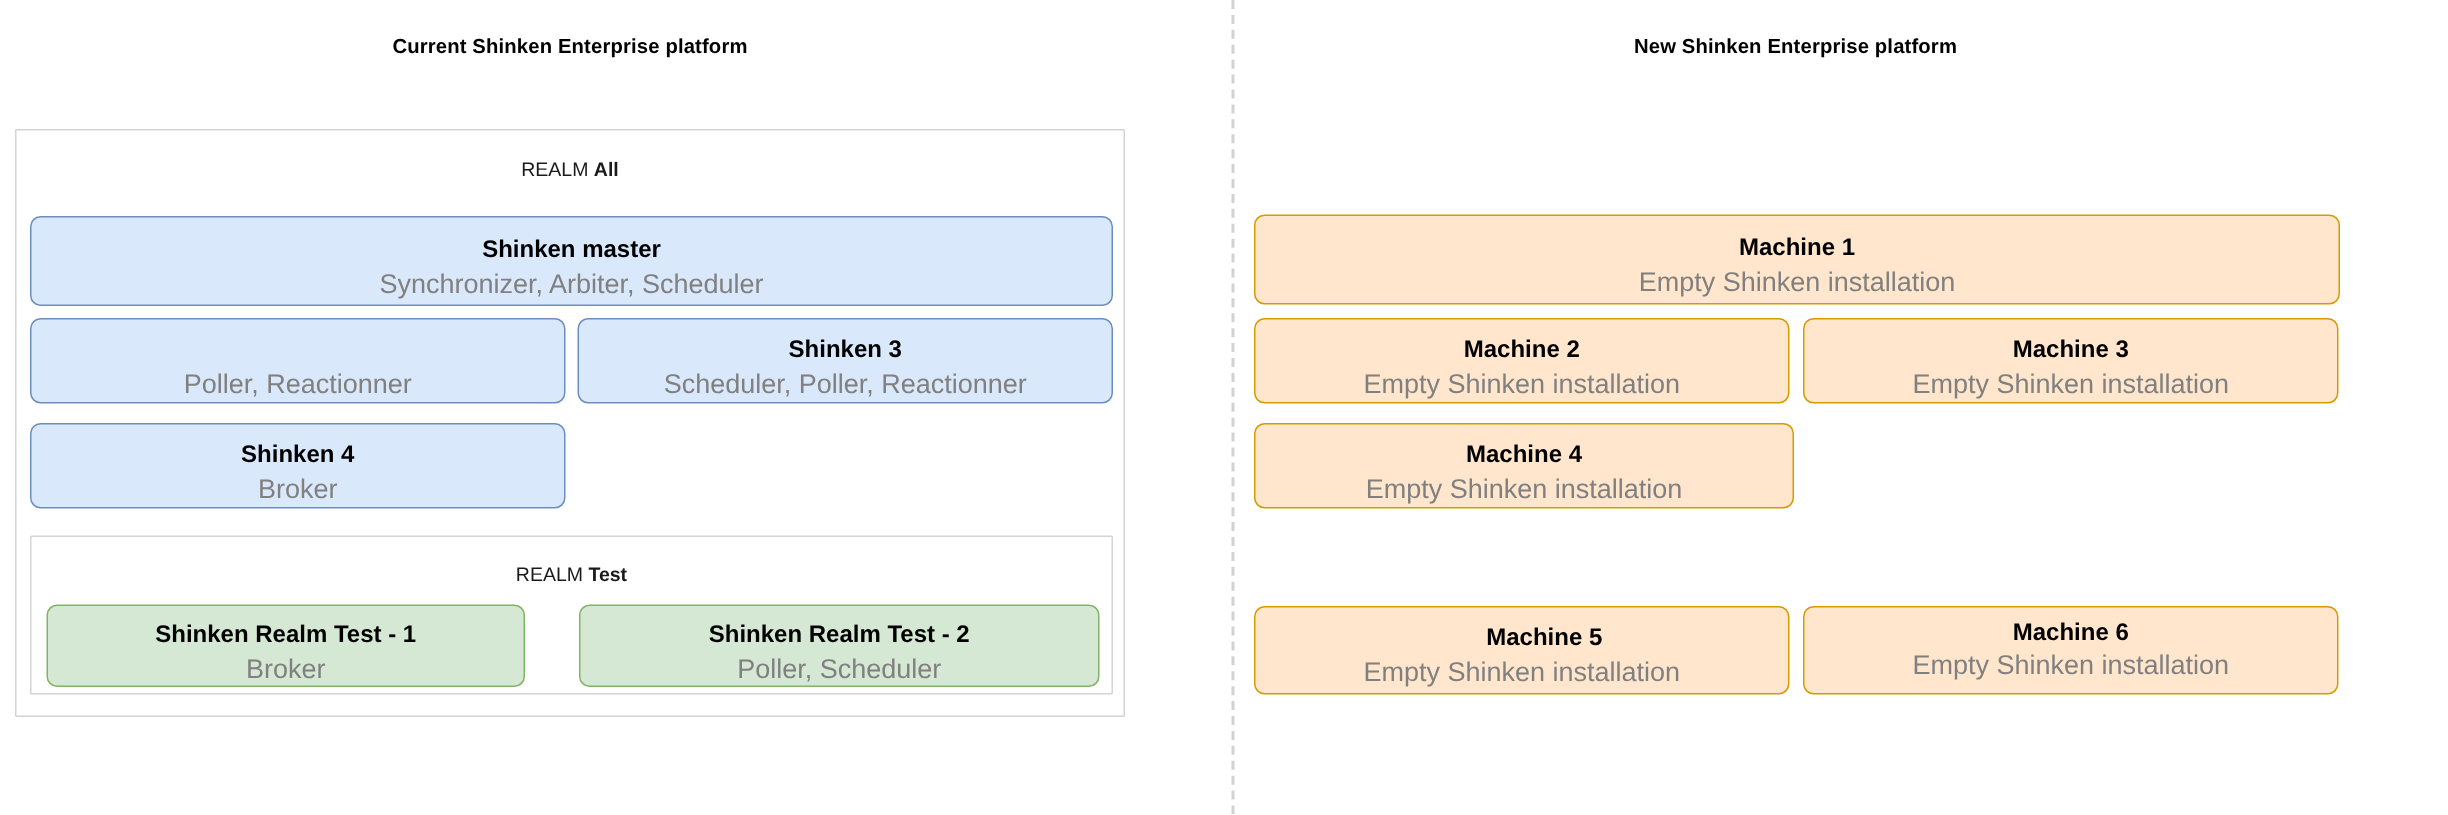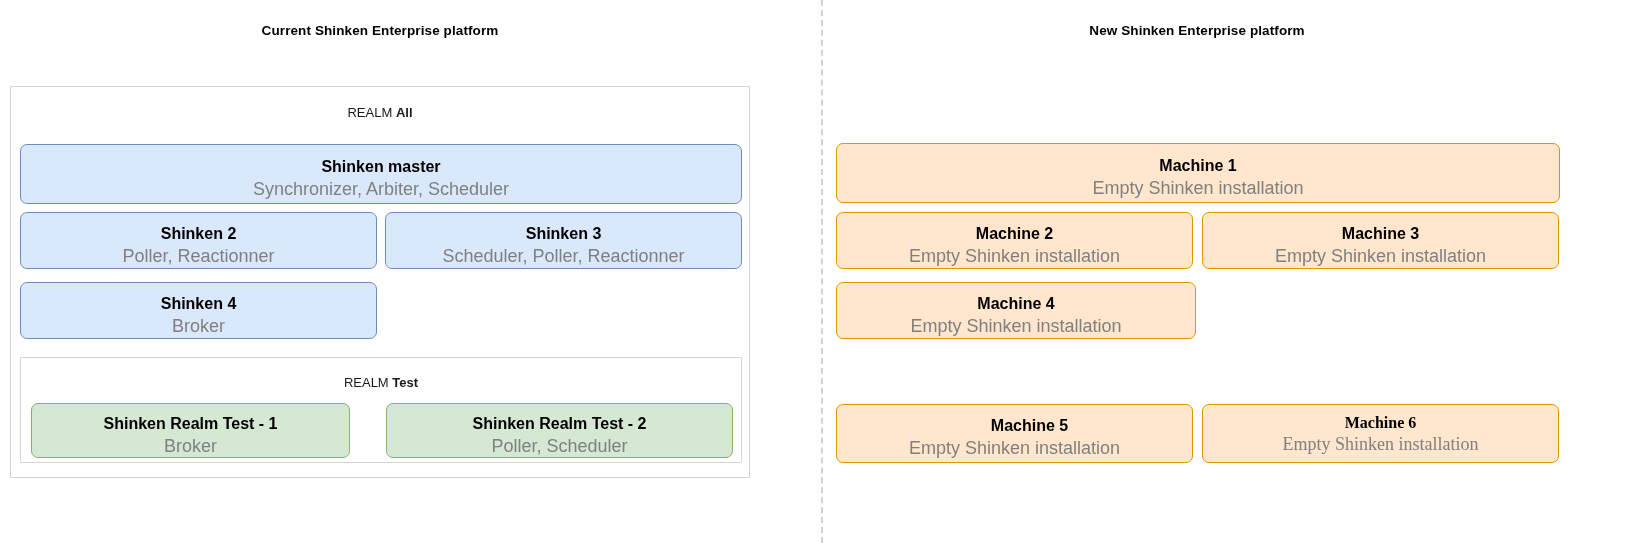--- a/index.html
+++ b/index.html
@@ -124,21 +124,20 @@
   <div class="realm" style="left:10px; top:86px; width:740px; height:392px;">
 
     <div class="realm-label" style="top:18px;"><span>REALM </span><b>All</b></div>
 
     <div class="node blue" style="left:9px; top:57px; width:722px; height:60px;">
       <div class="node-title" style="top:13px;">Shinken master</div>
       <div class="node-sub" style="top:34px;">Synchronizer, Arbiter, Scheduler</div>
     </div>
 
     <div class="node blue" style="left:9px; top:125px; width:357px; height:57px;">
-      <div class="node-title" style="top:12px;">Shinken 2</div>
       <div class="node-sub" style="top:33px;">Poller, Reactionner</div>
     </div>
 
     <div class="node blue" style="left:374px; top:125px; width:357px; height:57px;">
       <div class="node-title" style="top:12px;">Shinken 3</div>
       <div class="node-sub" style="top:33px;">Scheduler, Poller, Reactionner</div>
     </div>
 
     <div class="node blue" style="left:9px; top:195px; width:357px; height:57px;">
       <div class="node-title" style="top:12px;">Shinken 4</div>
@@ -184,20 +183,20 @@
   <div class="node orange" style="left:836px; top:282px; width:360px; height:57px;">
     <div class="node-title" style="top:12px;">Machine 4</div>
     <div class="node-sub" style="top:33px;">Empty Shinken installation</div>
   </div>
 
   <div class="node orange" style="left:836px; top:404px; width:357px; height:59px;">
     <div class="node-title" style="top:12px;padding-left:30px;">Machine 5</div>
     <div class="node-sub" style="top:33px;">Empty Shinken installation</div>
   </div>
 
-  <div class="node orange compact" style="left:1202px; top:404px; width:357px; height:59px;font-family:Liberation Serif, serif;">
+  <div class="node orange compact" style="left:1202px; top:404px; width:357px; height:59px;">
     <div class="stack">
       <span class="node-title">Machine 6</span>
       <span class="node-sub">Empty Shinken installation</span>
     </div>
   </div>
 
 </div>
 
 </body></html>

